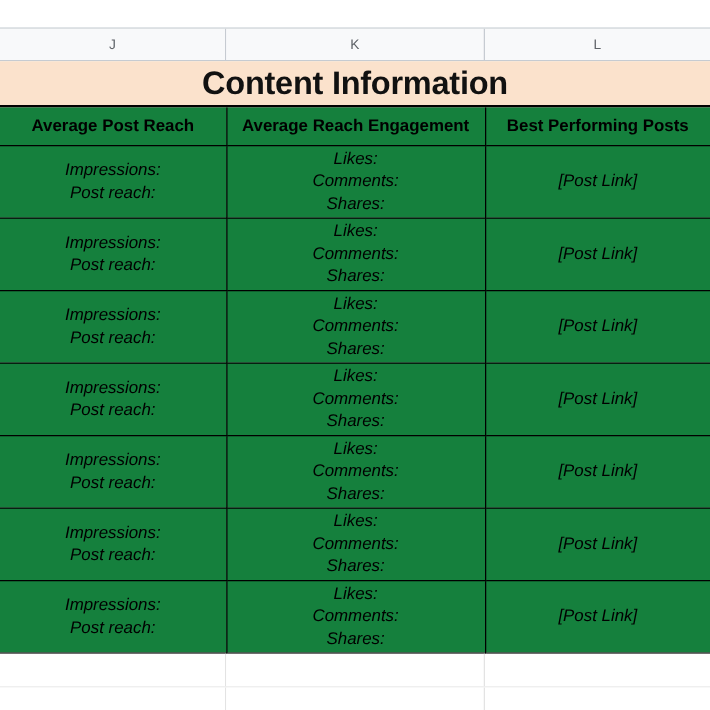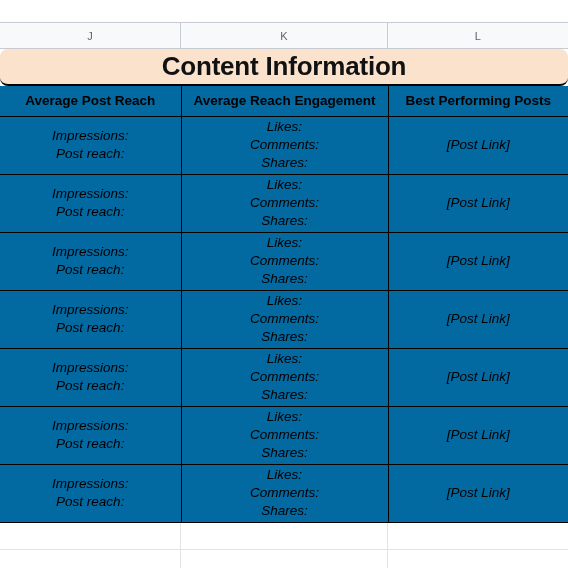--- a/index.html
+++ b/index.html
@@ -51,21 +51,20 @@
 
   
   .title-band {
     height: 37px;
     background: #fbe2cc;
     display: flex;
     align-items: center;
     justify-content: center;
     box-sizing: border-box;
     border-bottom: 2px solid #000000;
-    border-radius: 8px;
   }
   .title-text {
     font-size: 26px;
     font-weight: bold;
     color: #111111;
     letter-spacing: -0.2px;
     white-space: nowrap;
   }
 
   
@@ -77,21 +76,21 @@
   table.grid col.c1 { width: 181px; }
   table.grid col.c2 { width: 207px; }
   table.grid col.c3 { width: 180px; }
 
   table.grid th,
   table.grid td {
     border-right: 1.5px solid #000000;
     border-bottom: 1.5px solid #000000;
     text-align: center;
     vertical-align: middle;
-    background: #0369a1;
+    background: #15803d;
     padding: 0;
     box-sizing: border-box;
   }
   table.grid th:last-child,
   table.grid td:last-child {
     border-right: none;
   }
 
   table.grid th {
     height: 30px;

